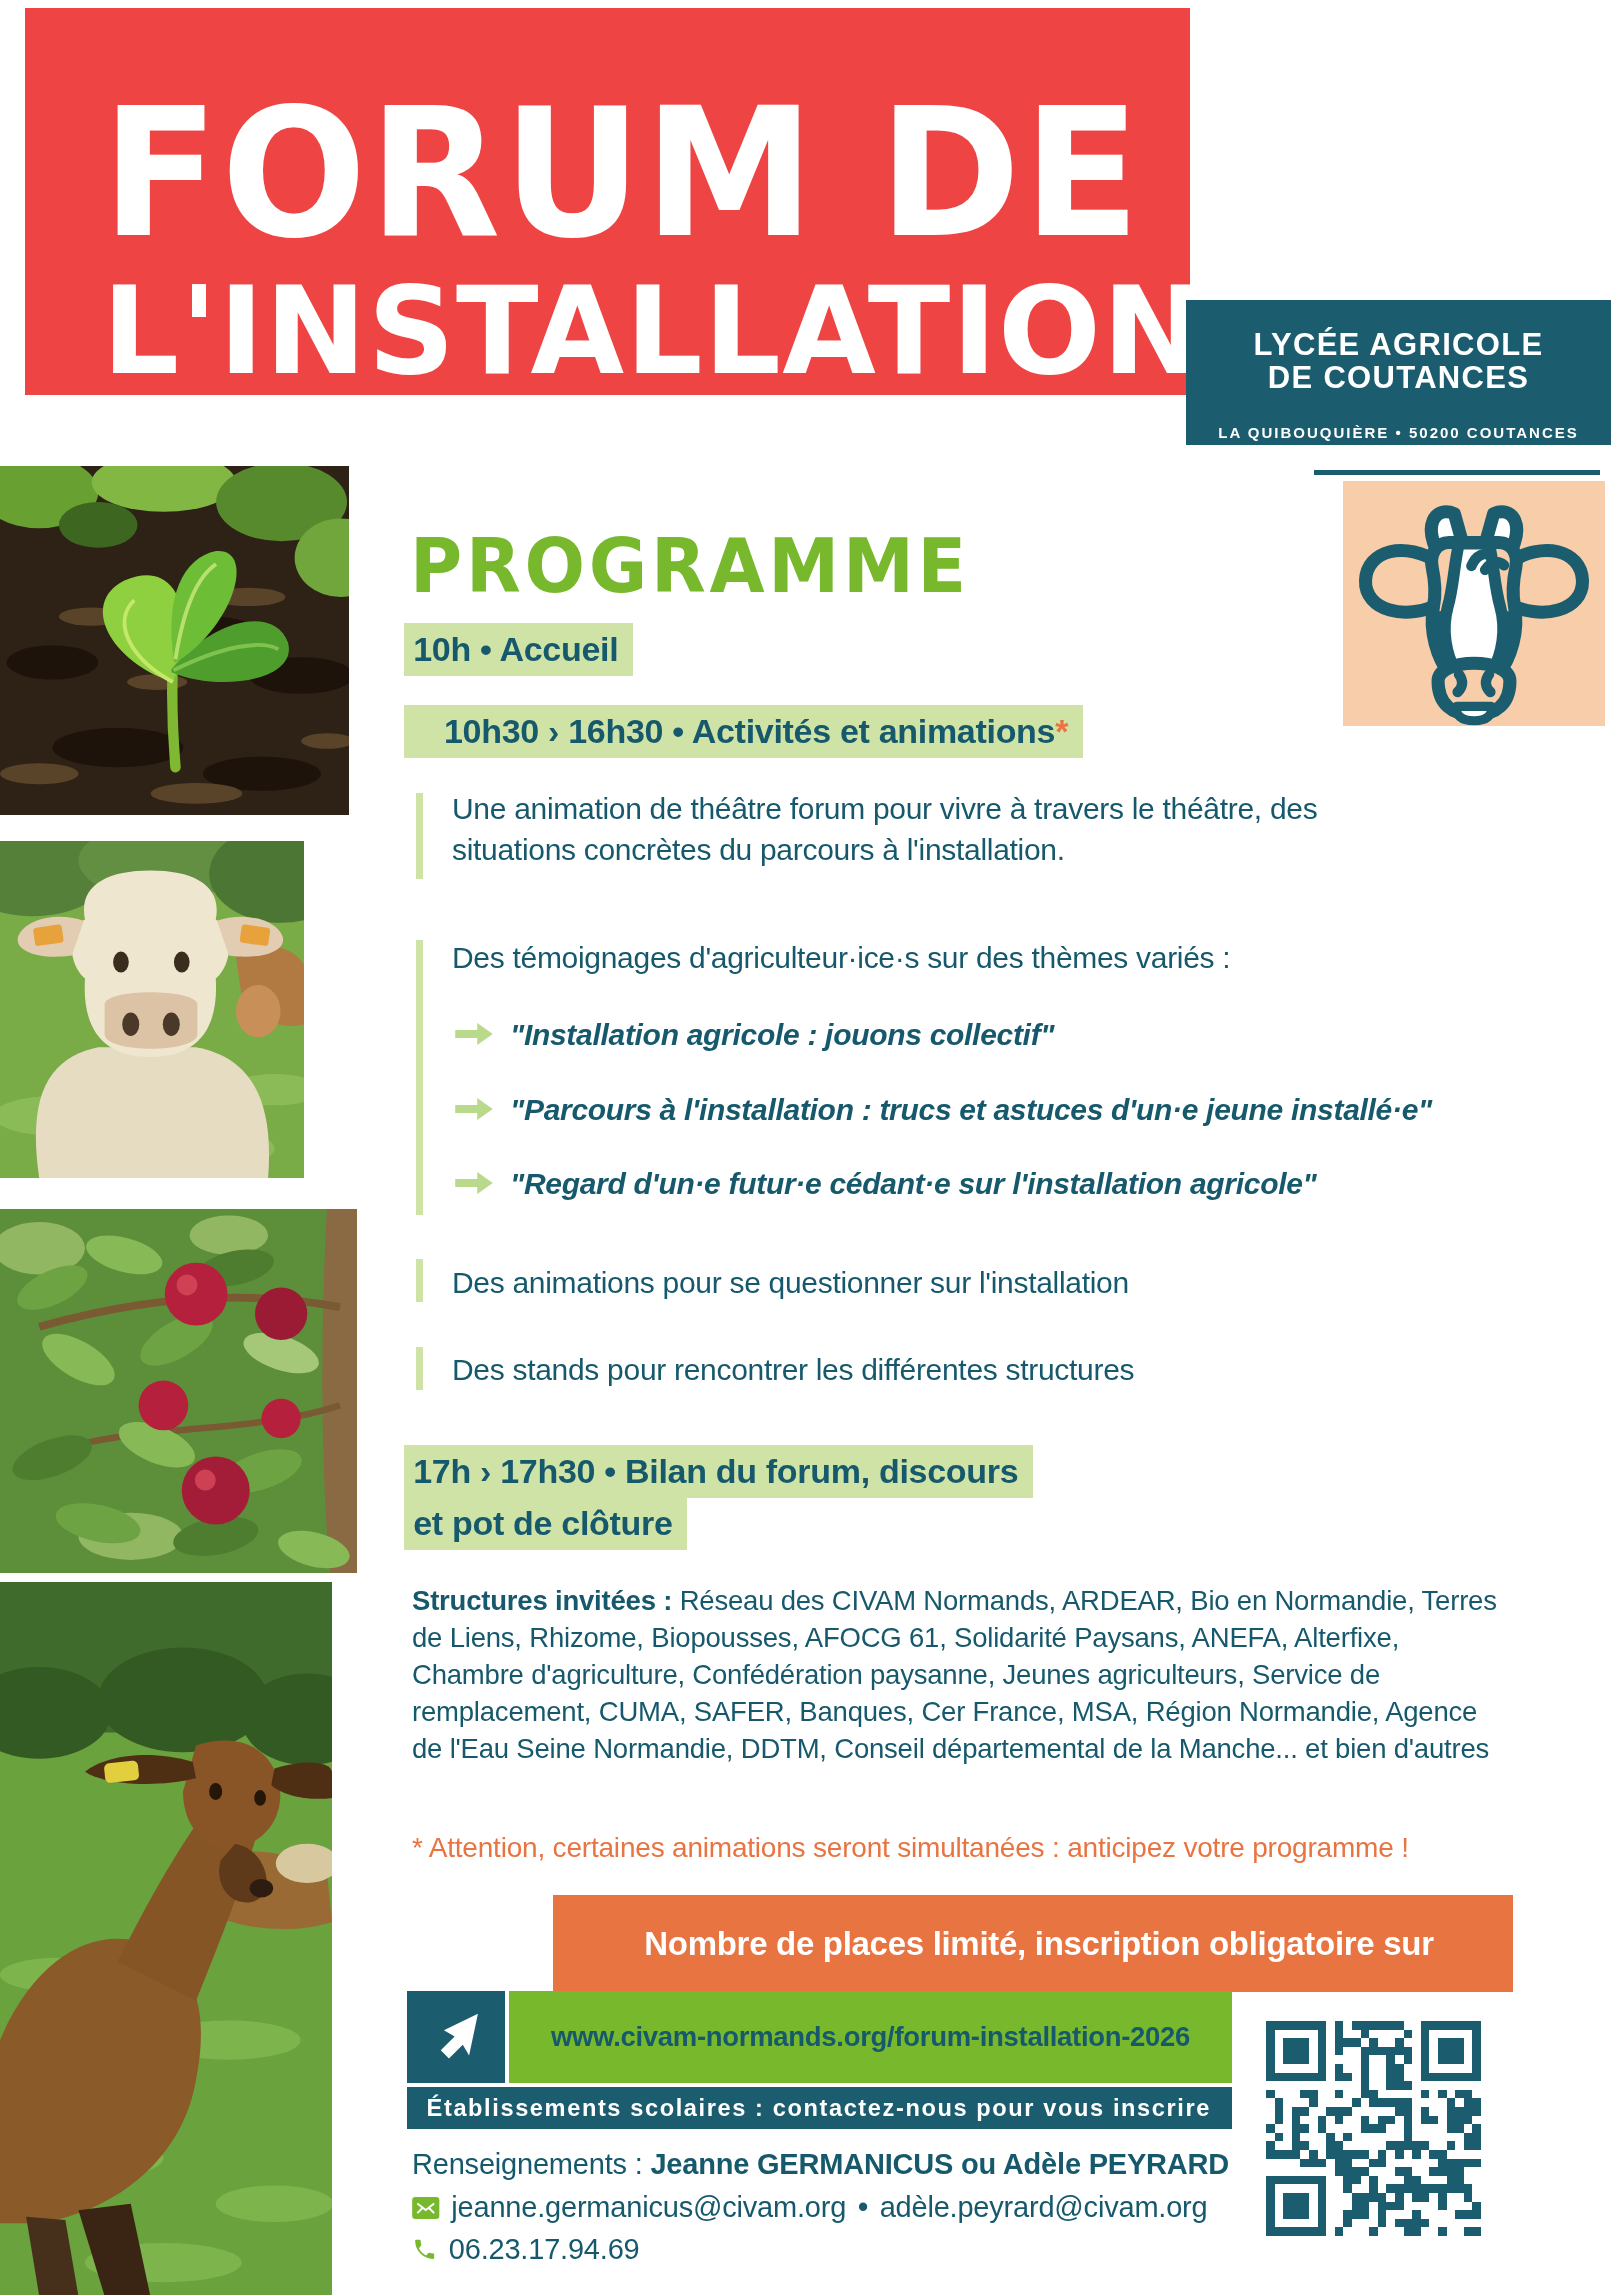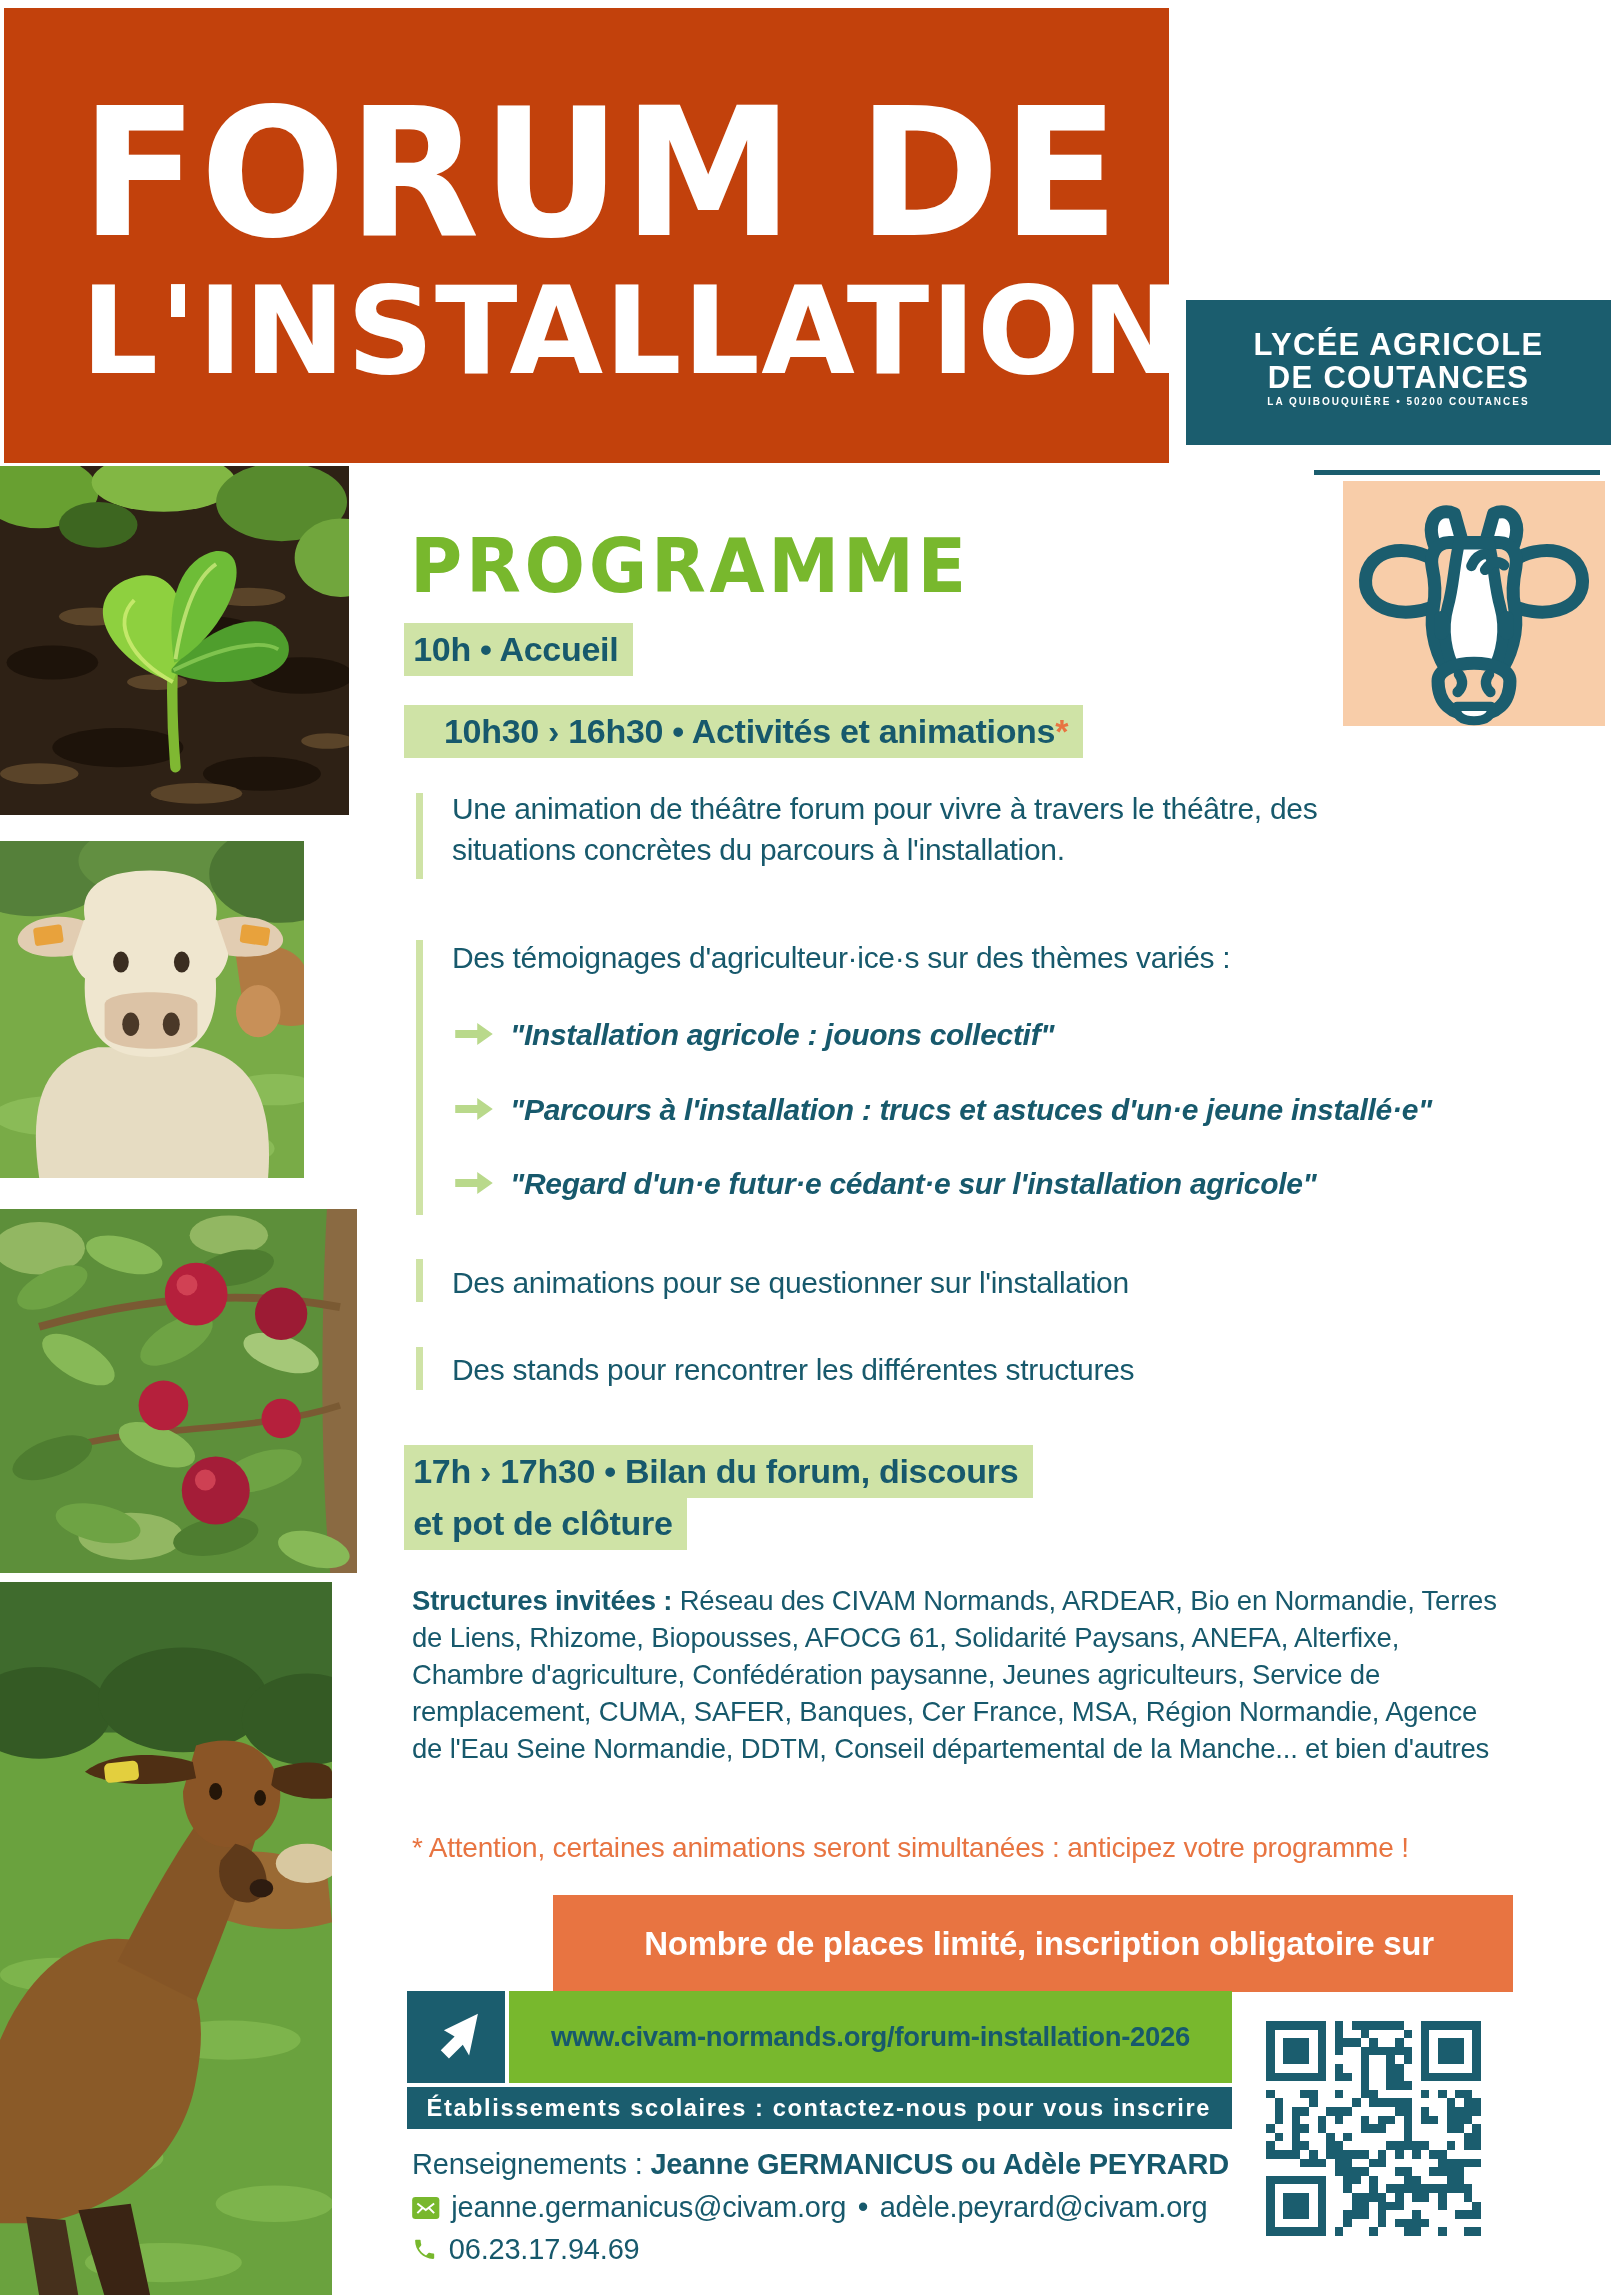--- a/index.html
+++ b/index.html
@@ -1,36 +1,36 @@
 <!DOCTYPE html>
 <html style="font-size:10.5px"><head>
 <meta charset="utf-8">
 <style>
   html,body{margin:0;padding:0;background:#ffffff;}
   .poster{position:relative;width:1623px;height:2295px;background:#ffffff;overflow:hidden;
           font-family:"Liberation Sans",sans-serif;color:#17596c;}
   .abs{position:absolute;}
 
   
-  .title-banner{left:4px;top:7.9px;width:1165px;height:455px;background:#c2410c;}
+  .title-banner{left:25px;top:7.9px;width:1165px;height:387px;background:#ef4444;}
   .title-line{position:absolute;left:77px;color:#ffffff;font-family:"DejaVu Sans",sans-serif;
               font-weight:bold;line-height:1;white-space:nowrap;transform-origin:left top;}
   .t1{top:77px;font-size:178px;letter-spacing:2.6px;transform:scaleX(.96);}
   .t2{top:263px;font-size:121px;letter-spacing:1.3px;}
 
   .date-banner{left:1186px;top:7.9px;width:425px;height:285px;background:#e87441;color:#fff;text-align:center;}
   .date-label{margin-top:47px;font-size:41px;letter-spacing:13px;text-indent:13px;}
   .date-value{margin-top:14.4px;font-size:60px;font-weight:bold;letter-spacing:3.9px;}
   .date-rule{width:308px;height:3.3px;background:#ffffff;margin:21px auto 0 auto;}
   .date-hours{margin-top:17px;font-size:42px;letter-spacing:3.9px;}
 
   .venue-banner{left:1186px;top:300px;width:425px;height:145px;background:#1b5d6e;color:#fff;text-align:center;}
   .venue-line{font-size:31px;font-weight:bold;letter-spacing:1.3px;line-height:1.06;}
   .venue-line.first{margin-top:29px;}
-  .venue-address{margin-top:1px;font-size:10px;font-weight:bold;letter-spacing:2px;}
+  .venue-address{margin-top:29px;font-size:15px;font-weight:bold;letter-spacing:2px;}
   .venue-underline{left:1314px;top:470px;width:286px;height:4.6px;background:#1b5d6e;}
 
   
   .photo{overflow:hidden;}
   .photo svg{display:block;width:100%;height:100%;}
 
   
   .prog-heading{left:410px;top:522px;font-family:"DejaVu Sans",sans-serif;font-weight:bold;
                 font-size:75px;letter-spacing:3.9px;color:#78b82d;transform:scaleX(.95);
                 transform-origin:left top;white-space:nowrap;}

